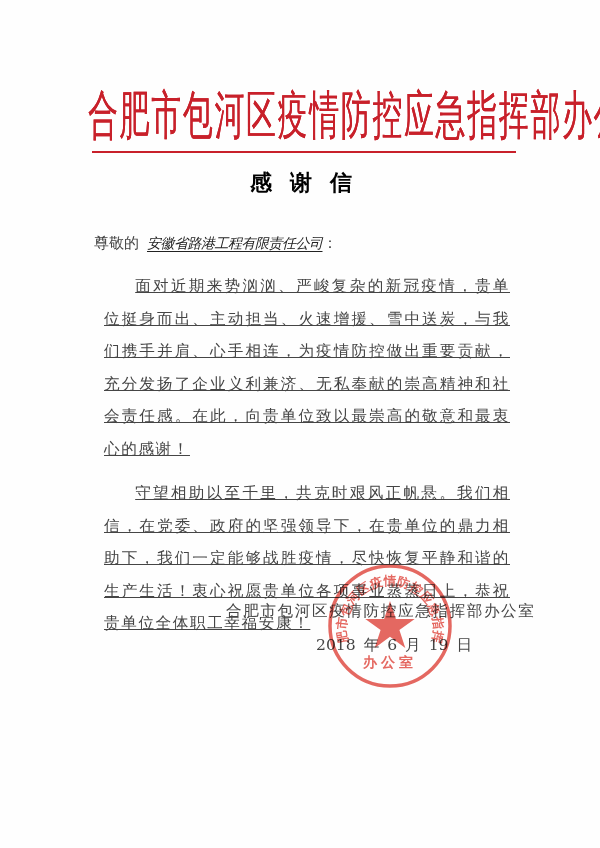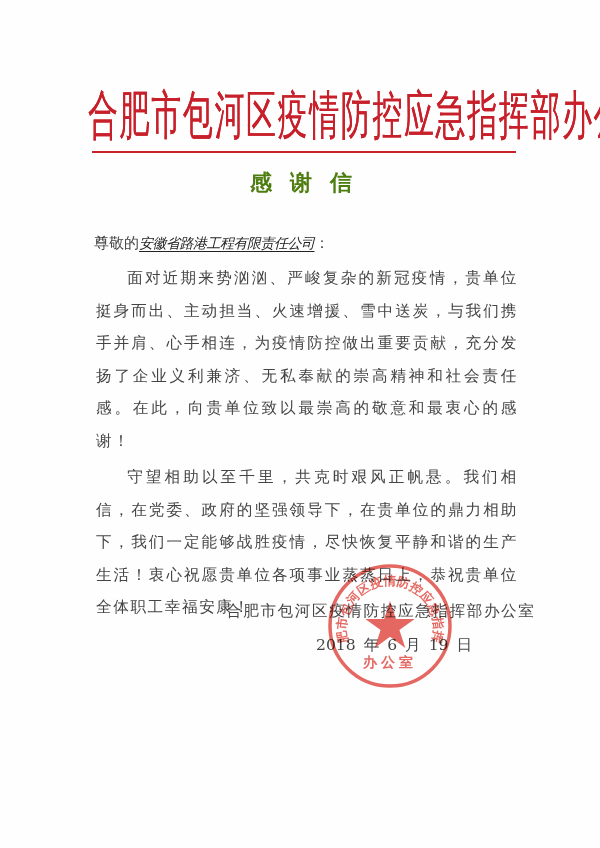--- a/index.html
+++ b/index.html
@@ -46,21 +46,21 @@
       height: 2px;
       background: #c8202a;
     }
     .letter-title {
       position: absolute;
       left: 250px;
       top: 168px;
       width: 120px;
       font-size: 22px;
       font-weight: bold;
-      color: #4d7c0f;
+      color: #000000;
       letter-spacing: 18px;
       white-space: nowrap;
       font-family: "DejaVu Sans", "Liberation Sans", sans-serif;
     }
     .salutation {
       position: absolute;
       left: 94px;
       top: 232px;
       font-size: 15px;
       line-height: 22px;
@@ -68,35 +68,37 @@
       color: #444;
     }
     .salutation .recipient {
       font-family: "DejaVu Sans", "Liberation Sans", sans-serif;
       font-style: italic;
       color: #222;
       font-size: 14px;
       text-decoration: underline;
       text-underline-offset: 3px;
       letter-spacing: -0.5px;
+      margin-left: 8px;
     }
     .body-text {
       position: absolute;
       left: 92px;
       top: 258px;
       width: 430px;
       font-size: 15.6px;
       line-height: 32.5px;
       color: #454545;
       letter-spacing: 1.6px;
       text-align: justify;
     }
     .body-text p {
-      margin: 4px;
+      margin: 12px;
       text-indent: 2em;
+      text-decoration: underline;
     }
     .signature {
       position: absolute;
       left: 226px;
       top: 601px;
       font-size: 15.6px;
       letter-spacing: 1.6px;
       white-space: nowrap;
       color: #454545;
       z-index: 1;

